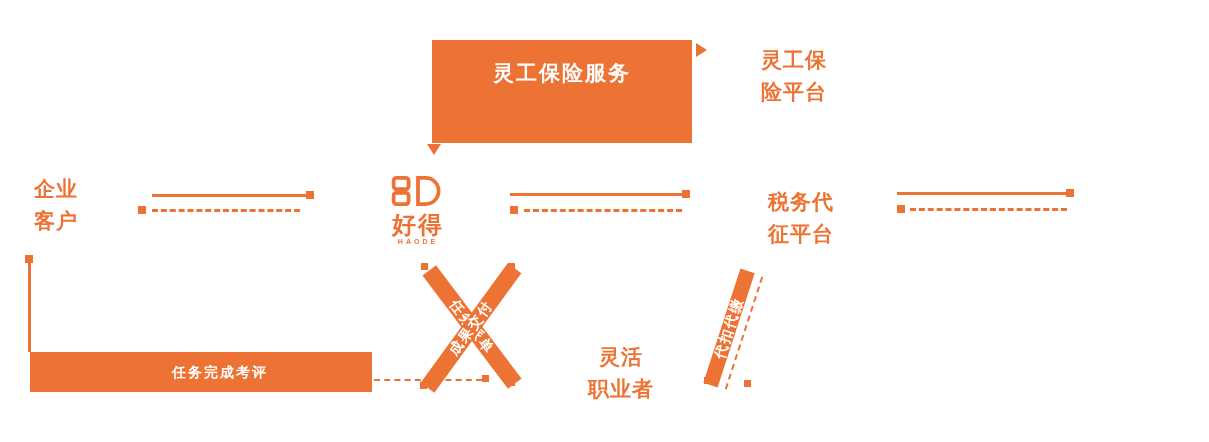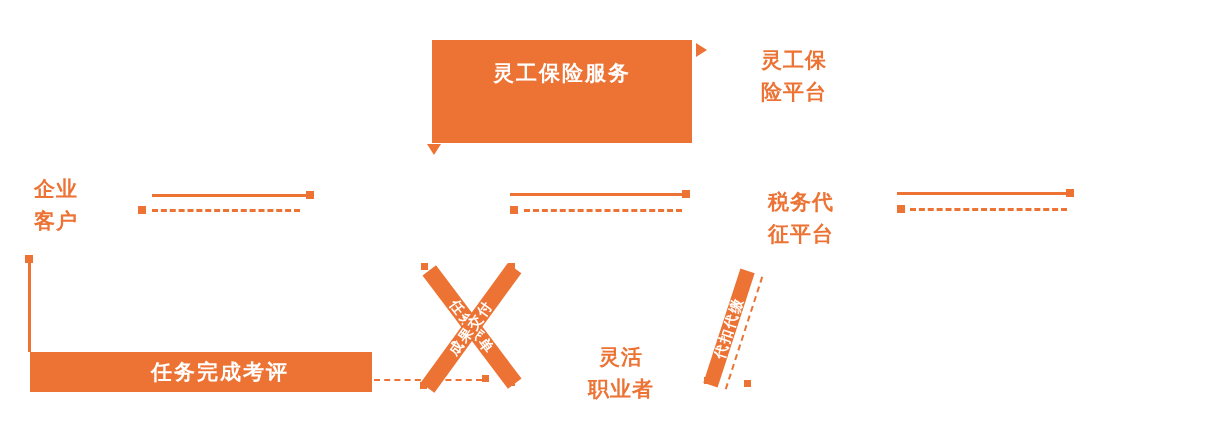--- a/index.html
+++ b/index.html
@@ -8,21 +8,21 @@
   .canvas{position:relative;width:1099px;height:442px;background:#fff;overflow:hidden;}
 
   
   .lbl{position:absolute;color:var(--accent);font-weight:bold;font-size:21px;
        line-height:1.5;text-align:center;letter-spacing:1px;white-space:pre-line;}
 
   
   .obox{position:absolute;background:var(--accent);color:#fff;font-weight:bold;}
   .topbox{left:432px;top:40px;width:260px;height:103px;font-size:21px;
           text-align:center;padding-top:19px;box-sizing:border-box;letter-spacing:2px;}
-  .taskbox{left:30px;top:352px;width:342px;height:40px;font-size:21px;
+  .taskbox{left:30px;top:352px;width:342px;height:40px;font-size:14px;
            line-height:40px;text-align:center;padding-left:38px;box-sizing:border-box;letter-spacing:2px;}
 
   
   .hsolid{position:absolute;height:3px;background:var(--accent);}
   .hdash{position:absolute;height:0;border-top:3px dashed var(--accent);}
   .hdash2{position:absolute;height:0;border-top:2px dashed var(--accent);}
   .vline{position:absolute;width:3px;background:var(--accent);}
   .sq{position:absolute;width:8px;height:8px;background:var(--accent);}
   .sq7{position:absolute;width:7px;height:7px;background:var(--accent);}
 
@@ -59,20 +59,31 @@
 
   <div class="lbl" style="left:26px;top:173px;width:60px;">企业
 客户</div>
   <div class="lbl" style="left:758px;top:44px;width:72px;">灵工保
 险平台</div>
   <div class="lbl" style="left:755px;top:186px;width:76px;margin-left:8px;">税务代
 征平台</div>
   <div class="lbl" style="left:583px;top:341px;width:76px;">灵活
 职业者</div>
 
+  <div class="logo">
+    <svg width="60" height="34" viewBox="0 0 64 36">
+      <g fill="none" stroke="#EC7334" stroke-width="4">
+        <rect x="6" y="4" width="16" height="12" rx="3"></rect>
+        <rect x="6" y="20" width="16" height="12" rx="3"></rect>
+        <path d="M32 4 h8 a14 14 0 0 1 0 28 h-8 z"></path>
+      </g>
+    </svg>
+    <div class="logo-cn">好得</div>
+    <div class="logo-sub">HAODE</div>
+  </div>
 
   <div class="hsolid" style="left:152px;top:194px;width:156px;"></div>
   <div class="sq" style="left:306px;top:191px;"></div>
   <div class="hdash" style="left:152px;top:209px;width:148px;"></div>
   <div class="sq" style="left:138px;top:206px;"></div>
 
   <div class="hsolid" style="left:510px;top:193px;width:172px;"></div>
   <div class="sq" style="left:682px;top:190px;"></div>
   <div class="hdash" style="left:524px;top:209px;width:158px;"></div>
   <div class="sq" style="left:510px;top:206px;"></div>

